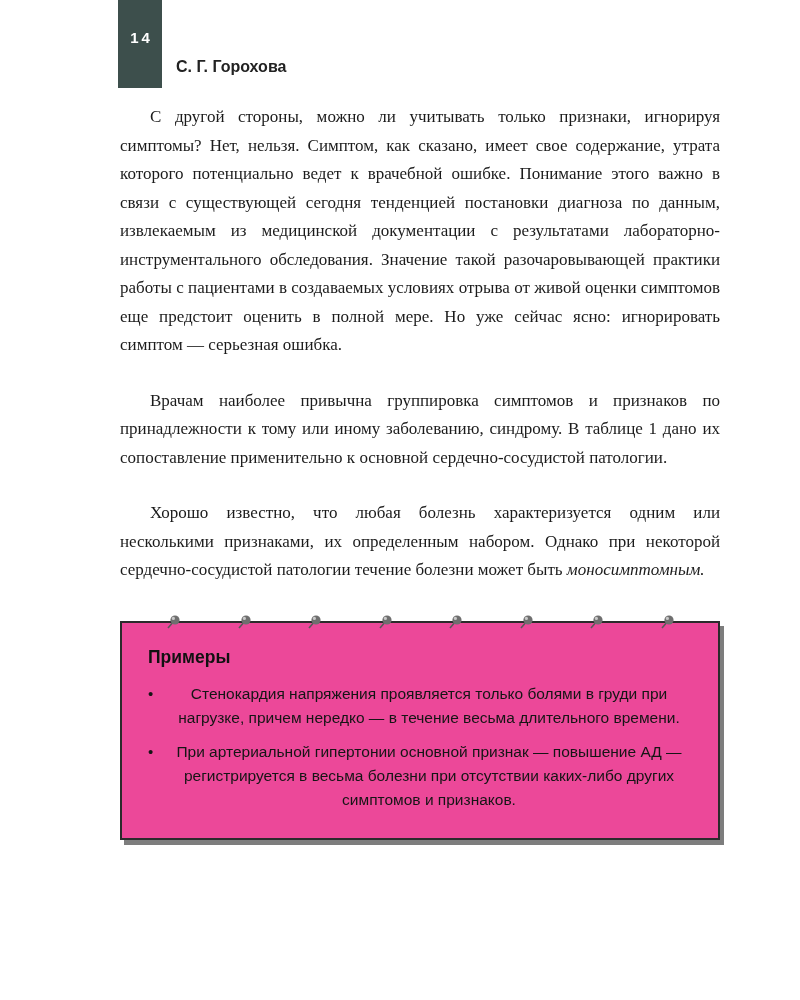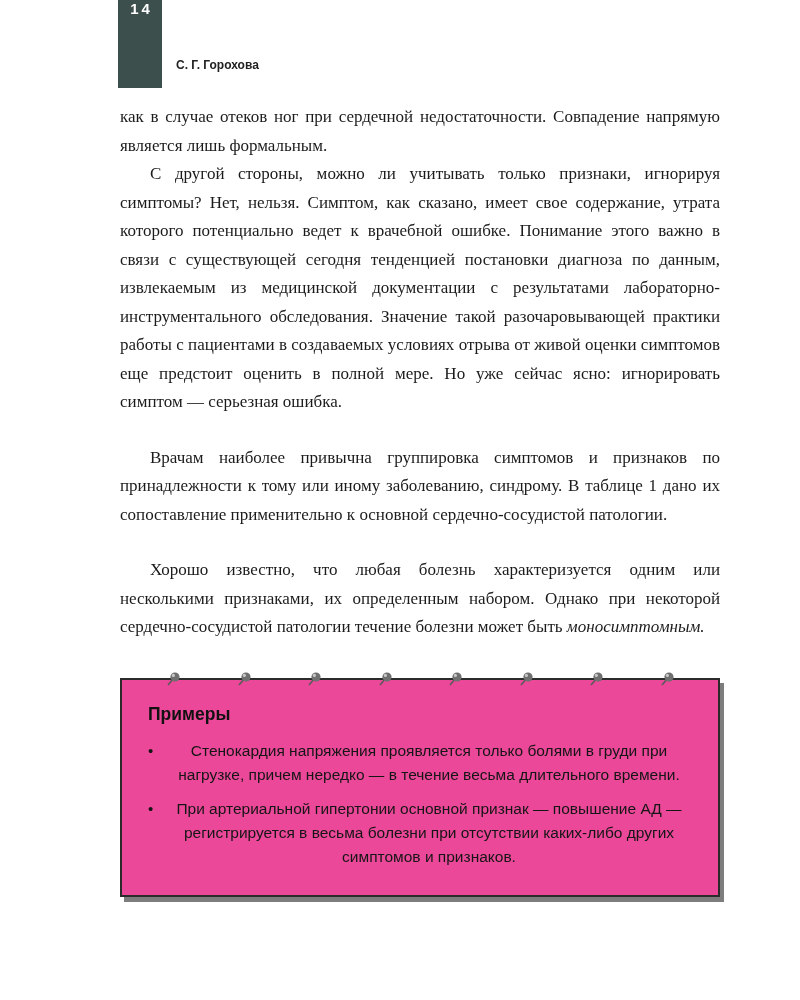--- a/index.html
+++ b/index.html
@@ -11,38 +11,38 @@
     overflow: hidden;
   }
 
   
   .page-tab {
     position: absolute;
     left: 118px; top: 0;
     width: 44px; height: 88px;
     background: #3d4f4c;
     display: flex;
-    align-items: flex-start;
+    align-items: center;
     justify-content: center;
     padding-bottom: 14px;
   }
   .page-number {
     color: #ffffff;
     font-family: "Liberation Sans", sans-serif;
     font-weight: bold;
     font-size: 15px;
     letter-spacing: 3px;
     margin-right: -3px;
   }
   .author-name {
     position: absolute;
     left: 176px; top: 58px;
     font-family: "Liberation Sans", sans-serif;
     font-weight: bold;
-    font-size: 12px;
+    font-size: 16px;
     color: #222222;
   }
 
   
   .content {
     position: absolute;
     left: 120px; top: 103px;
     width: 600px;
   }
   .para {
@@ -105,21 +105,20 @@
 </head>
 <body>
 
 <div class="page-tab">
   <span class="page-number">14</span>
 </div>
 <div class="author-name">С. Г. Горохова</div>
 
 <div class="content">
 
-  <p class="para">как в случае отеков ног при сердечной недостаточности. Совпадение напрямую является лишь формальным.</p>
   <p class="para indent">С другой стороны, можно ли учитывать только признаки, игнорируя симптомы? Нет, нельзя. Симптом, как сказано, имеет свое содержание, утрата которого потенциально ведет к врачебной ошибке. Понимание этого важно в связи с существующей сегодня тенденцией постановки диагноза по данным, извлекаемым из медицинской документации с результатами лабораторно-инструментального обследования. Значение такой разочаровывающей практики работы с пациентами в создаваемых условиях отрыва от живой оценки симптомов еще предстоит оценить в полной мере. Но уже сейчас ясно: игнорировать симптом — серьезная ошибка.</p>
   <p class="para indent gap-top">Врачам наиболее привычна группировка симптомов и признаков по принадлежности к тому или иному заболеванию, синдрому. В таблице 1 дано их сопоставление применительно к основной сердечно-сосудистой патологии.</p>
   <p class="para indent gap-top"><span>Хорошо известно, что любая болезнь характеризуется одним или несколькими признаками, их определенным набором. Однако при некоторой сердечно-сосудистой патологии течение болезни может быть </span><em>моносимптомным.</em></p>
 
   <div class="examples-box">
     <div class="pins-row">
       <span class="pin-icon"><svg width="18" height="18" viewBox="0 0 18 18">
             <line x1="4" y1="15" x2="10" y2="8" stroke="#5a5a5a" stroke-width="1.6"></line>
             <circle cx="11" cy="7" r="4.6" fill="#6f6f6f"></circle>
             <circle cx="9.4" cy="5.4" r="1.6" fill="#c9c9c9"></circle>

